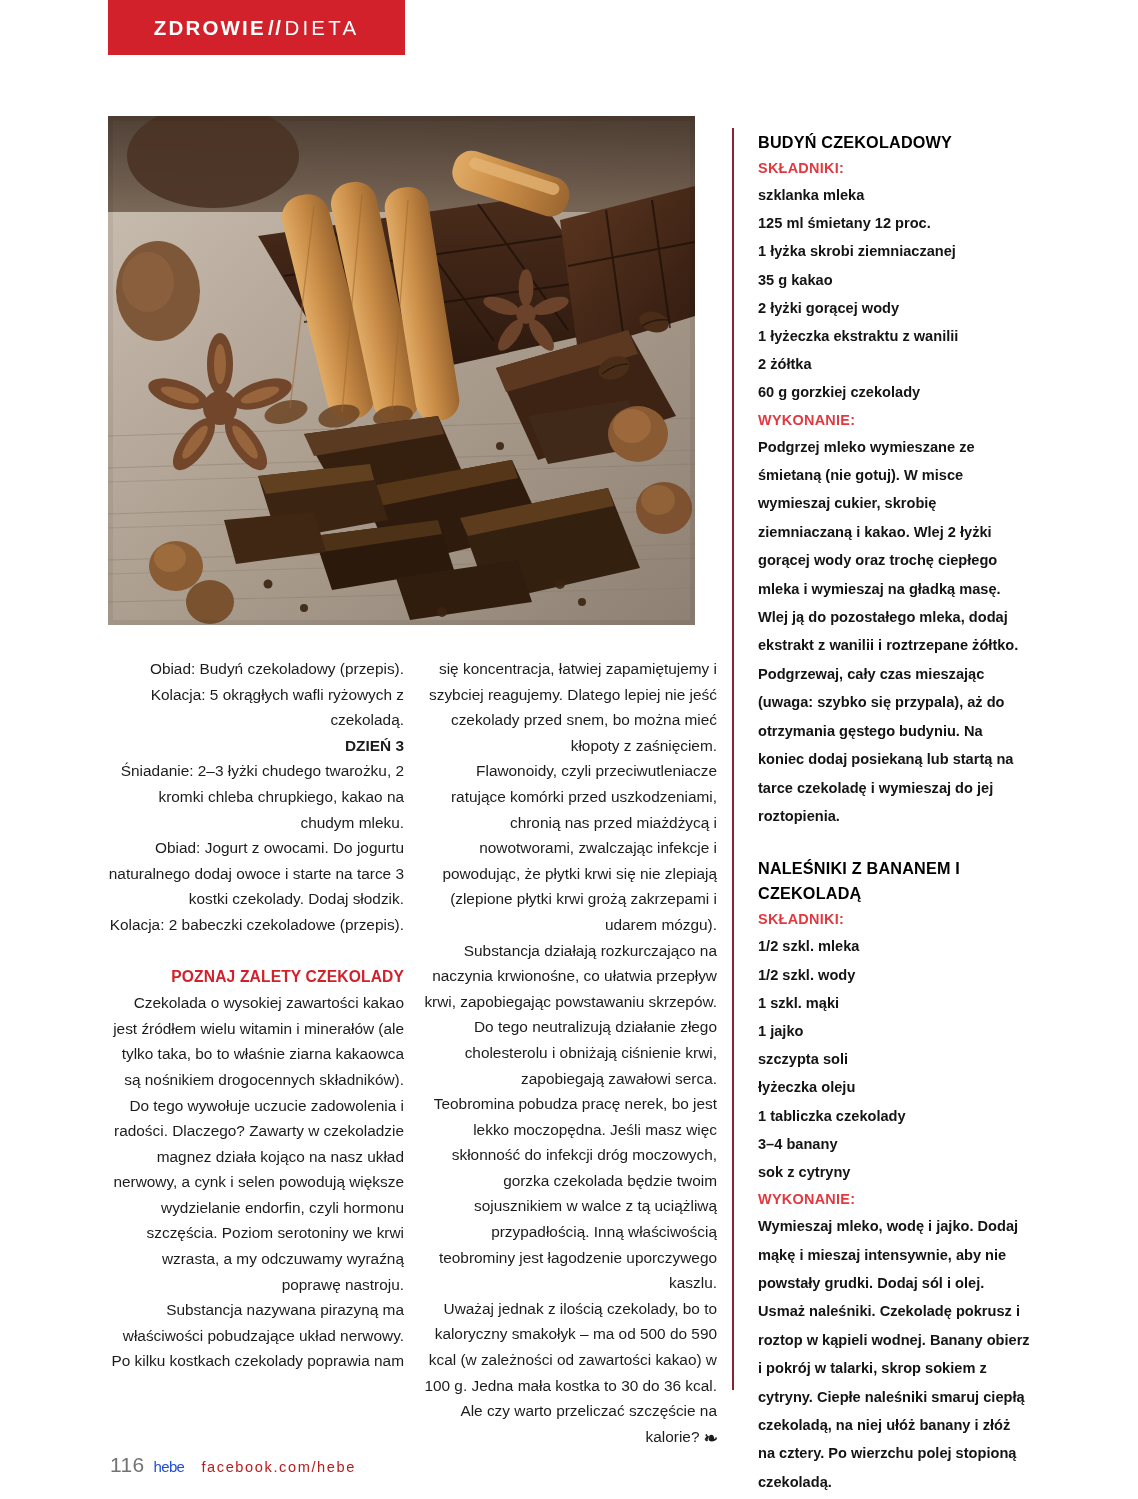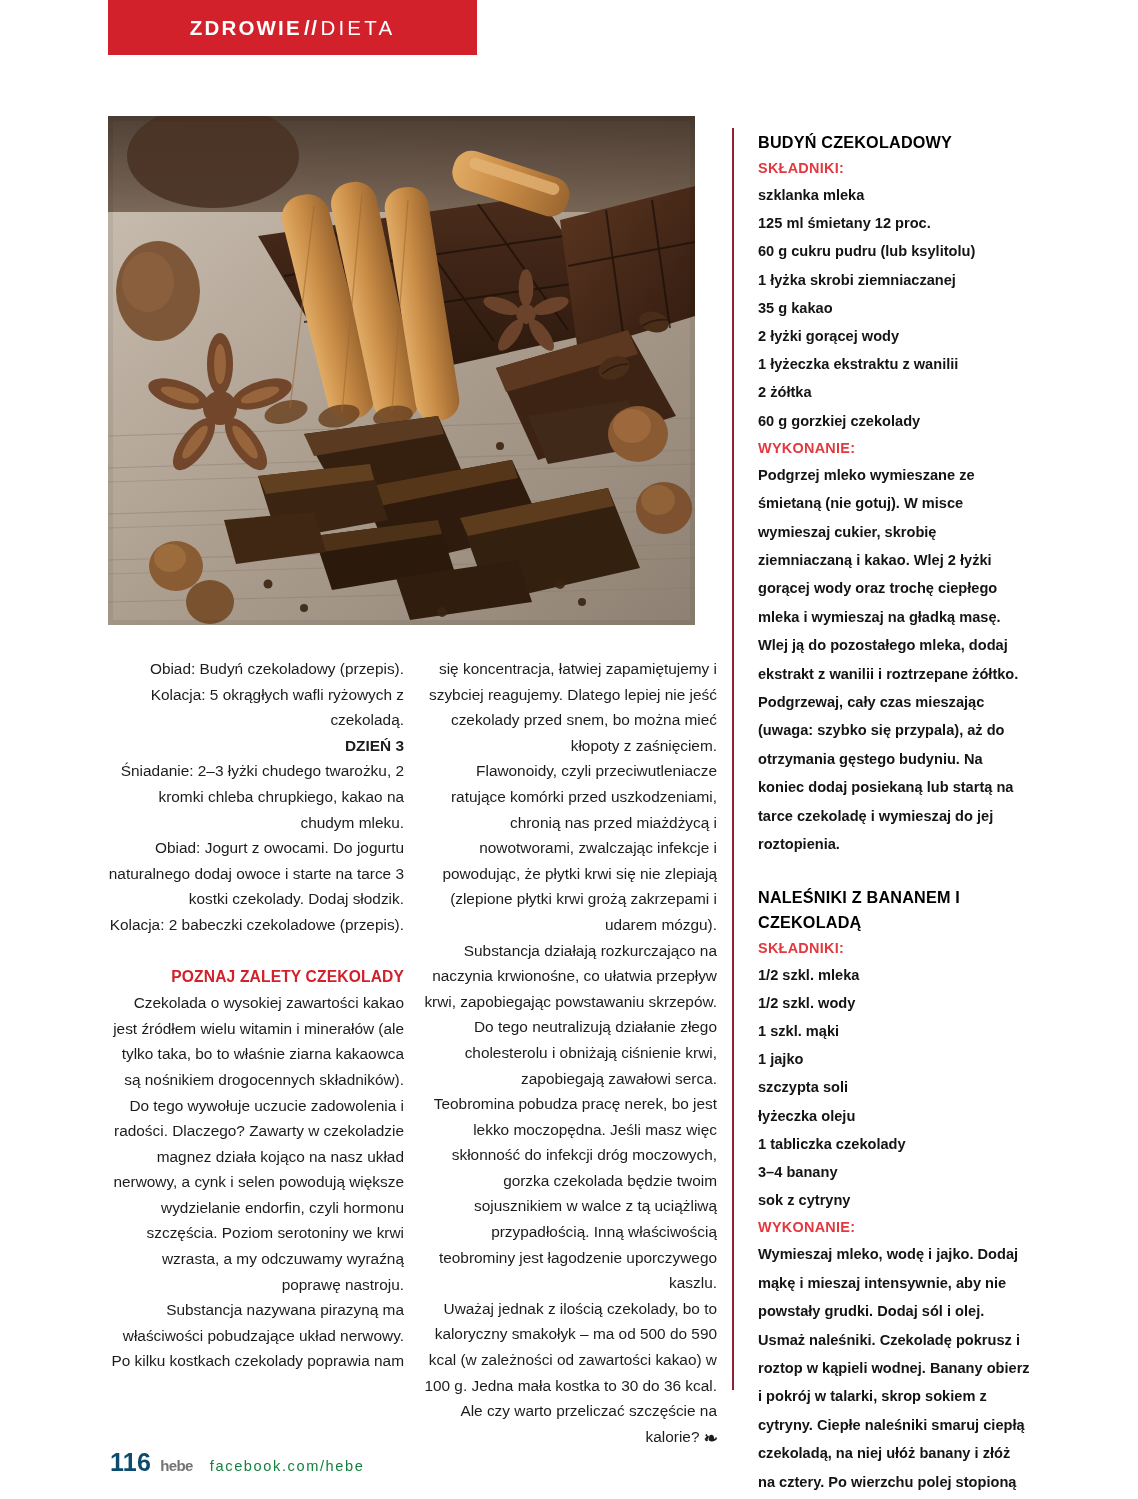--- a/index.html
+++ b/index.html
@@ -14,21 +14,21 @@
     font-family: "Liberation Sans", sans-serif;
     color: #1a1a1a;
     overflow: hidden;
   }
 
   
   .header-banner {
     position: absolute;
     left: 108px;
     top: 0;
-    width: 369px;
+    width: 297px;
     height: 55px;
     background: #d2212a;
     display: flex;
     align-items: center;
     justify-content: center;
     box-sizing: border-box;
   }
   .header-banner .kicker {
     font-size: 20.5px;
     letter-spacing: 1.6px;
@@ -127,34 +127,34 @@
   
   .footer {
     position: absolute;
     left: 110px;
     bottom: 22px;
     display: flex;
     align-items: baseline;
     gap: 9px;
   }
   .footer .pageno {
-    font-size: 25px;
-    font-weight: bold;
-    color: #0c4a6e;
+    font-size: 21px;
+    font-weight: normal;
+    color: #737373;
     letter-spacing: 0.3px;
   }
   .footer .brand {
     font-size: 15px;
-    font-weight: bold;
-    color: #737373;
+    font-weight: normal;
+    color: #1d4ed8;
     letter-spacing: -0.6px;
   }
   .footer .social {
     font-size: 14.6px;
-    color: #15803d;
+    color: #b91c1c;
     letter-spacing: 1.6px;
     margin-left: 8px;
   }
 </style>
 </head>
 <body>
 
 <div class="header-banner">
   <div class="kicker">
     <span class="strong">ZDROWIE</span><span class="slashes">//</span><span class="light">DIETA</span>
@@ -366,21 +366,20 @@
   <p><span>Uważaj jednak z ilością czekolady, bo to kaloryczny smakołyk – ma od 500 do 590 kcal (w zależności od zawartości kakao) w 100 g. Jedna mała kostka to 30 do 36 kcal. Ale czy warto przeliczać szczęście na kalorie? </span><span class="endmark">❧</span></p>
 </div>
 
 <div class="col-right">
 
   <div>
     <p class="recipe-title">BUDYŃ CZEKOLADOWY</p>
     <p class="recipe-label">SKŁADNIKI:</p>
     <p class="ingredient">szklanka mleka</p>
     <p class="ingredient">125 ml śmietany 12 proc.</p>
-    <p class="ingredient">60 g cukru pudru (lub ksylitolu)</p>
     <p class="ingredient">1 łyżka skrobi ziemniaczanej</p>
     <p class="ingredient">35 g kakao</p>
     <p class="ingredient">2 łyżki gorącej wody</p>
     <p class="ingredient">1 łyżeczka ekstraktu z wanilii</p>
     <p class="ingredient">2 żółtka</p>
     <p class="ingredient">60 g gorzkiej czekolady</p>
     <p class="recipe-label">WYKONANIE:</p>
     <p class="method">Podgrzej mleko wymieszane ze śmietaną (nie gotuj). W misce wymieszaj cukier, skrobię ziemniaczaną i kakao. Wlej 2 łyżki gorącej wody oraz trochę ciepłego mleka i wymieszaj na gładką masę. Wlej ją do pozostałego mleka, dodaj ekstrakt z wanilii i roztrzepane żółtko. Podgrzewaj, cały czas mieszając (uwaga: szybko się przypala), aż do otrzymania gęstego budyniu. Na koniec dodaj posiekaną lub startą na tarce czekoladę i wymieszaj do jej roztopienia.</p>
   </div>
 

